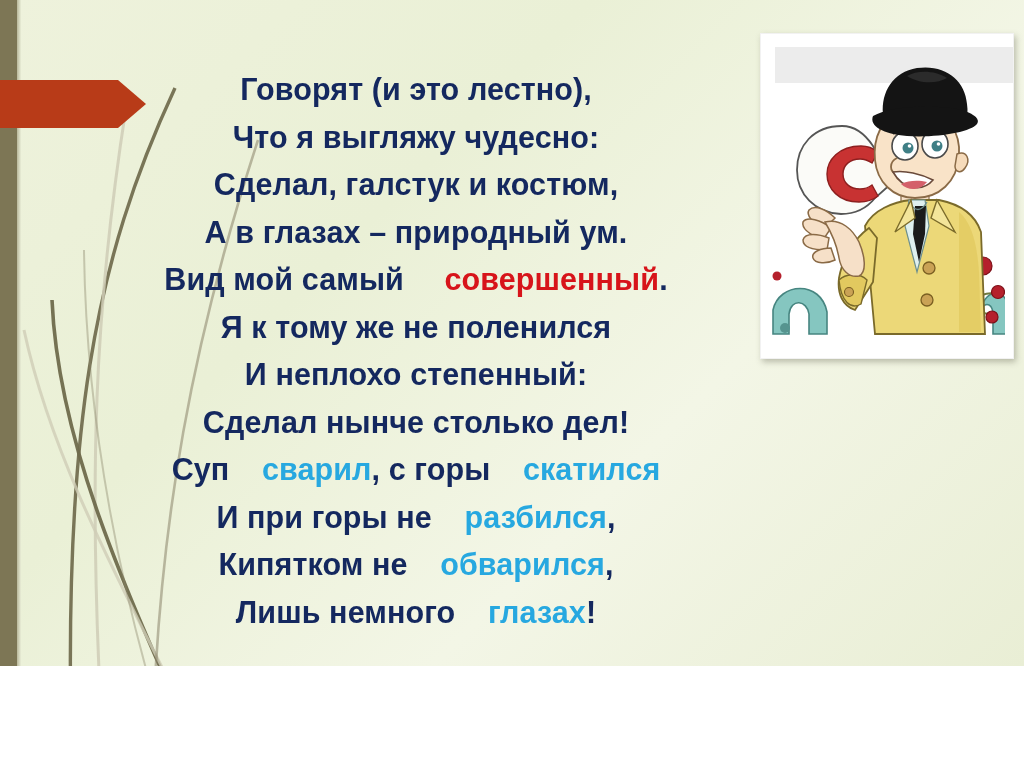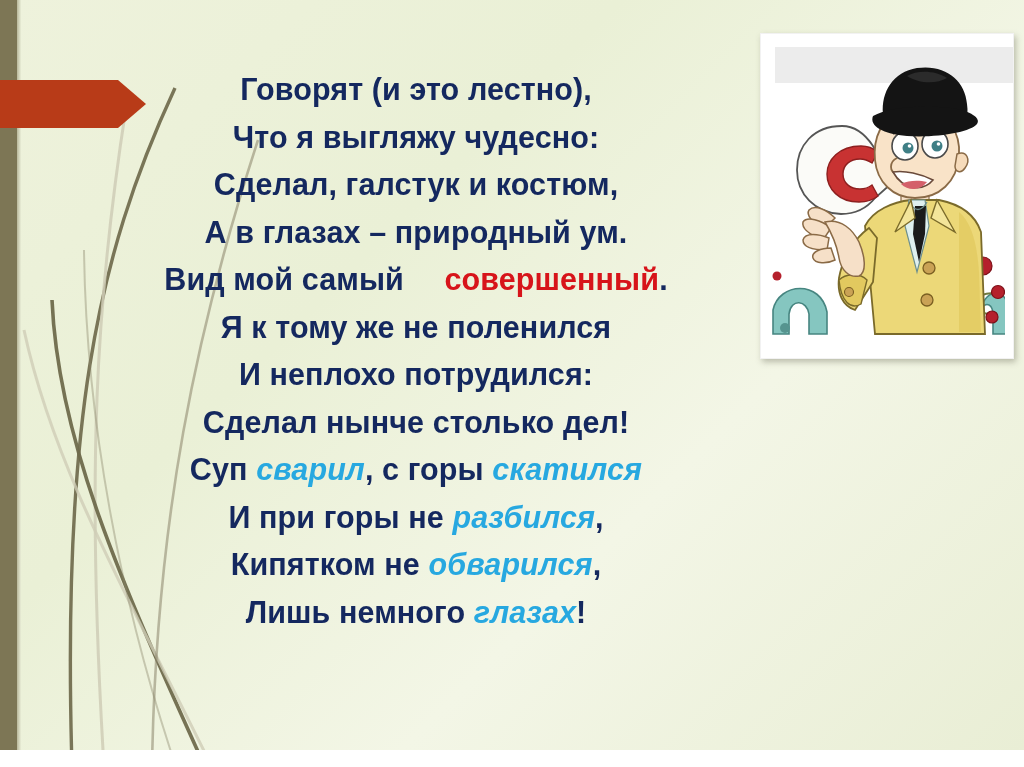--- a/index.html
+++ b/index.html
@@ -9,21 +9,21 @@
   body {
     width: 1024px;
     height: 767px;
     overflow: hidden;
     font-family: "Liberation Sans", sans-serif;
   }
 
   #slide {
     position: relative;
     width: 1024px;
-    height: 750px;
+    height: 666px;
     background: linear-gradient(135deg, #eef2dc 0%, #eaf0d6 35%, #f3f6e6 65%, #e9eed5 100%);
     overflow: hidden;
   }
 
   
   .left-bar {
     position: absolute;
     left: 0;
     top: 0;
     width: 17px;
@@ -72,21 +72,21 @@
     white-space: nowrap;
   }
   .poem .ln {
     display: block;
   }
   .hl-red {
     color: #d7141a;
   }
   .hl-blue {
     color: #27a8e0;
-    font-style: italic;
+    margin-left: 24px;
   }
 
   
   .pic-frame {
     position: absolute;
     left: 760px;
     top: 33px;
     width: 252px;
     height: 324px;
     background: #ffffff;
@@ -131,21 +131,21 @@
     <polygon points="0,0 118,0 146,24 118,48 0,48" fill="#b83b18"></polygon>
   </svg>
 
   <div class="poem" style="color: rgb(20, 40, 95);">
     <span class="ln"><span>Говорят (и это лестно),</span></span>
     <span class="ln"><span>Что я выгляжу чудесно:</span></span>
     <span class="ln"><span>Сделал, галстук и костюм,</span></span>
     <span class="ln"><span>А в глазах – природный ум.</span></span>
     <span class="ln"><span>Вид мой самый </span><span class="hl-red" style="color: rgb(215, 20, 26); margin-left: 32px;">совершенный</span><span>.</span></span>
     <span class="ln"><span>Я к тому же не поленился</span></span>
-    <span class="ln"><span>И неплохо потрудился:</span></span>
+    <span class="ln"><span>И неплохо степенный:</span></span>
     <span class="ln"><span>Сделал нынче столько дел!</span></span>
     <span class="ln"><span>Суп </span><span class="hl-blue" style="color: rgb(39, 168, 224);">сварил</span><span>, с горы </span><span class="hl-blue" style="color: rgb(39, 168, 224);">скатился</span></span>
     <span class="ln"><span>И при горы не </span><span class="hl-blue" style="color: rgb(39, 168, 224);">разбился</span><span>,</span></span>
     <span class="ln"><span>Кипятком не </span><span class="hl-blue" style="color: rgb(39, 168, 224);">обварился</span><span>,</span></span>
     <span class="ln"><span>Лишь немного </span><span class="hl-blue" style="color: rgb(39, 168, 224);">глазах</span><span>!</span></span>
   </div>
 
   <div class="pic-frame">
     <div class="pic-topband"></div>
     <svg class="pic-canvas" viewBox="0 0 236 308" aria-hidden="true">

